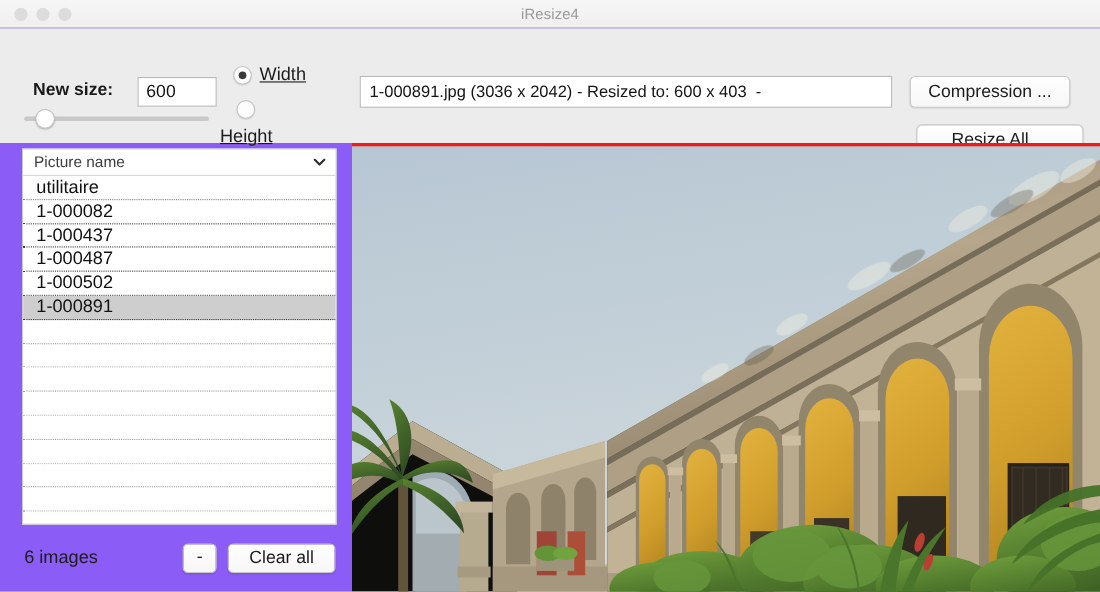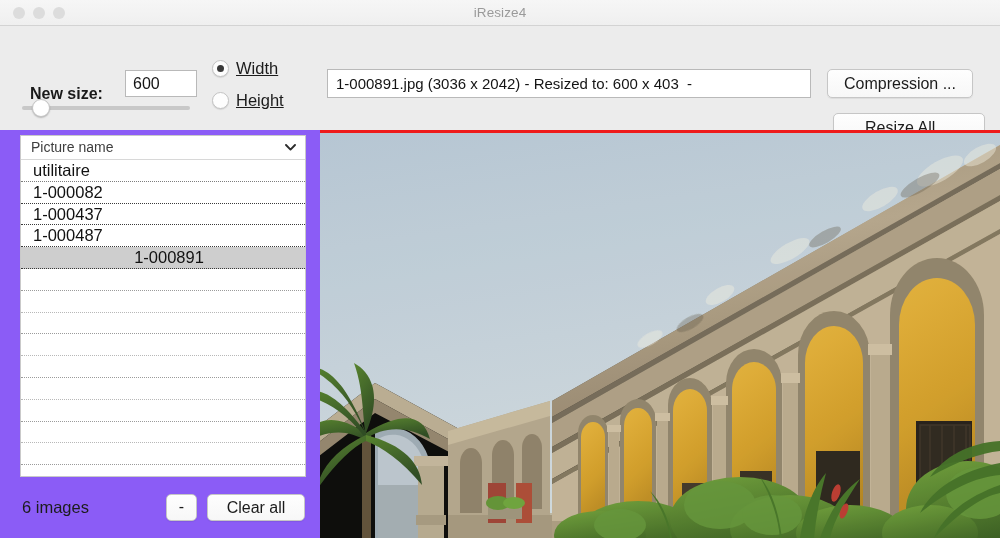--- a/index.html
+++ b/index.html
@@ -61,21 +61,21 @@
     position: absolute;
     top: 26px; left: 0;
     width: 1000px;
     height: 104px;
     background: #ececec;
   }
 
   .newsize-label {
     position: absolute;
     left: 30px;
-    top: 59px;
+    top: 47px;
     font-size: 16px;
     font-weight: bold;
     color: #1a1a1a;
   }
 
   .size-field {
     position: absolute;
     left: 125px;
     top: 44px;
     width: 72px;
@@ -122,21 +122,21 @@
   }
 
   
   .radio-row {
     position: absolute;
     display: flex;
     align-items: center;
     gap: 7px;
   }
   .radio-row.r-width  { left: 212px; top: 33px; }
-  .radio-row.r-height { left: 212px; top: 65px; }
+  .radio-row.r-height { left: 200px; top: 65px; flex-direction: column; }
   .radio {
     width: 17px;
     height: 17px;
     border-radius: 50%;
     background: #fdfdfd;
     border: 1px solid #c3c3c3;
     box-sizing: border-box;
     position: relative;
     box-shadow: 0 1px 1px rgba(0,0,0,0.10);
   }
@@ -248,21 +248,20 @@
     color: #111111;
     line-height: 20px;
     white-space: nowrap;
     overflow: hidden;
   }
   .row.first { border-bottom: 1px dotted #7d7d7d; }
   .row.empty { border-bottom: 1px dotted #9b9b9b; color: transparent; }
   .row.empty.alt { border-bottom: 1px dotted #b8b8b8; }
   .row.selected {
     background: #cecece;
-    text-align: center;
   }
 
   .footer-count {
     position: absolute;
     left: 22px;
     top: 498px;
     font-size: 16.5px;
     color: #1c1c1c;
   }
   .btn-minus {
@@ -357,20 +356,21 @@
       <div class="list-header-label">Picture name</div>
       <svg class="chevron" viewBox="0 0 11 7">
         <polyline points="1,1 5.5,5.6 10,1" fill="none" stroke="#2c2c2c" stroke-width="1.9" stroke-linecap="round" stroke-linejoin="round"></polyline>
       </svg>
     </div>
     <div class="rows" id="list-rows">
         <div class="row first">utilitaire</div>
         <div class="row">1-000082</div>
         <div class="row">1-000437</div>
         <div class="row">1-000487</div>
+        <div class="row">1-000502</div>
         <div class="row selected">1-000891</div>
         <div class="row empty"></div>
         <div class="row empty alt"></div>
         <div class="row empty"></div>
         <div class="row empty alt"></div>
         <div class="row empty"></div>
         <div class="row empty alt"></div>
         <div class="row empty"></div>
         <div class="row empty alt"></div>
         <div class="row empty"></div>

